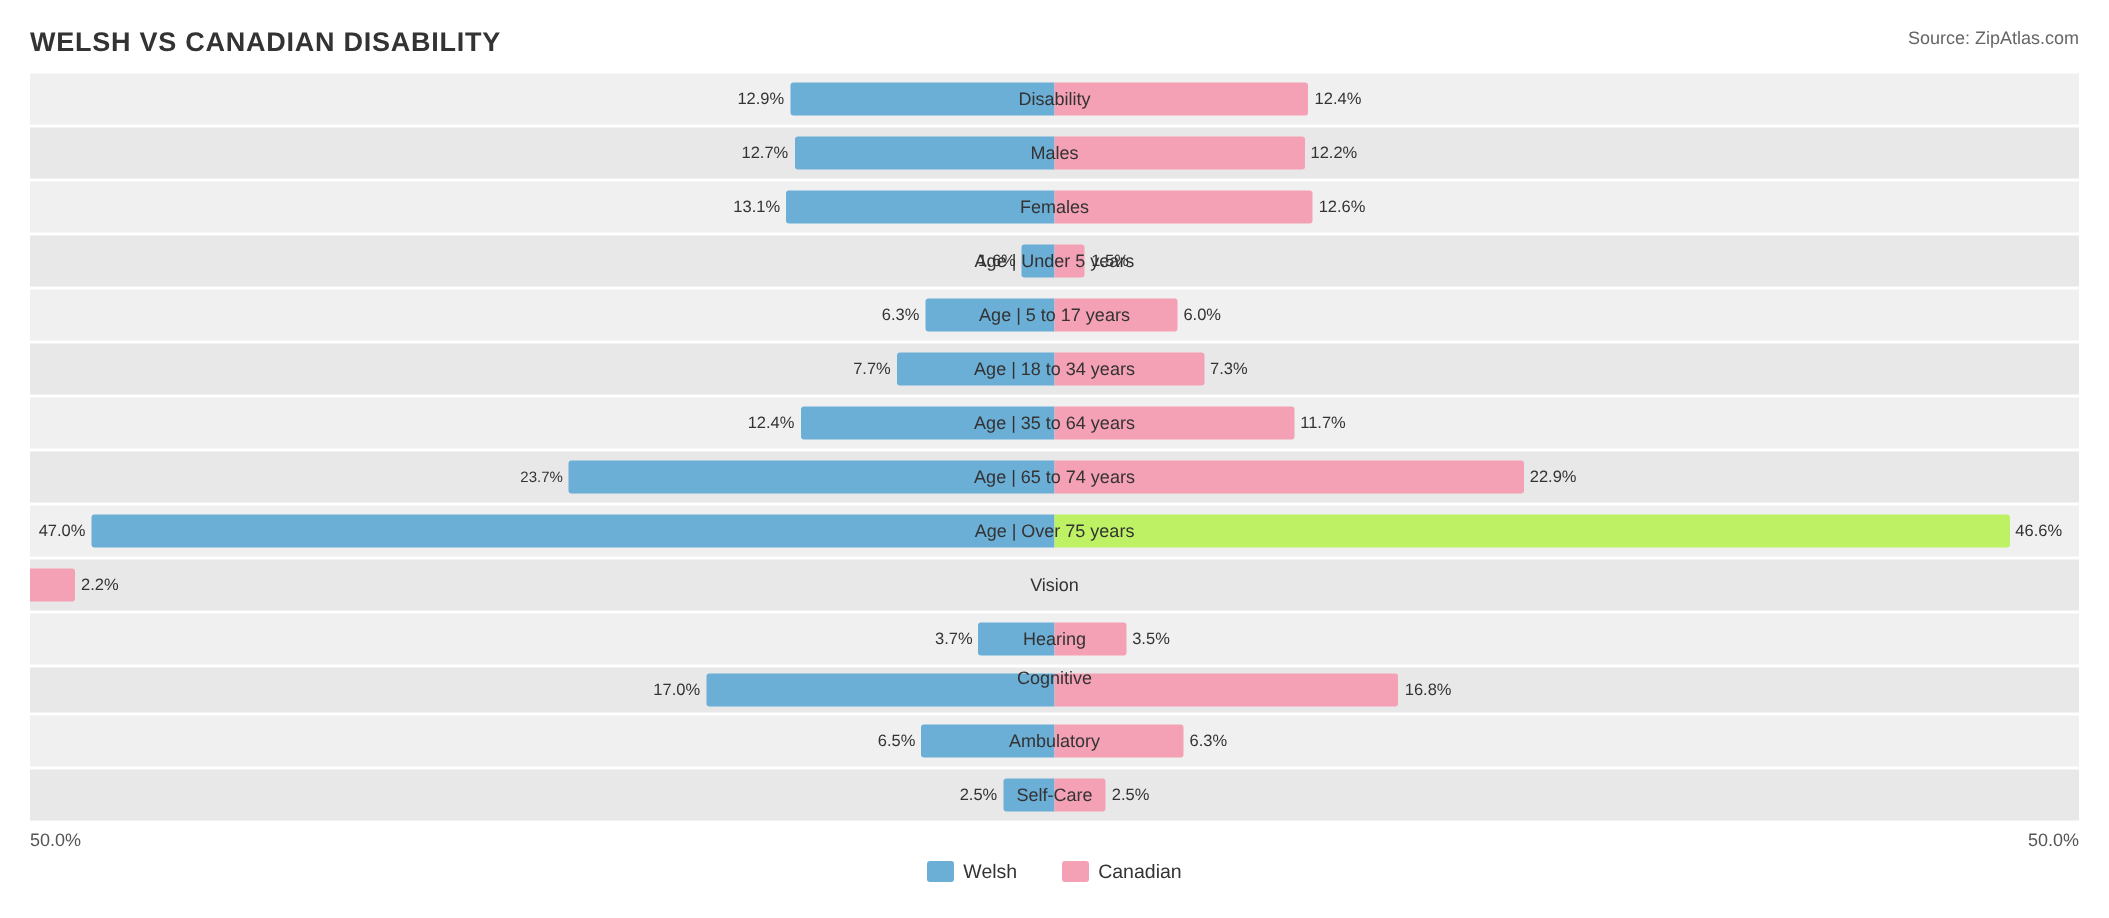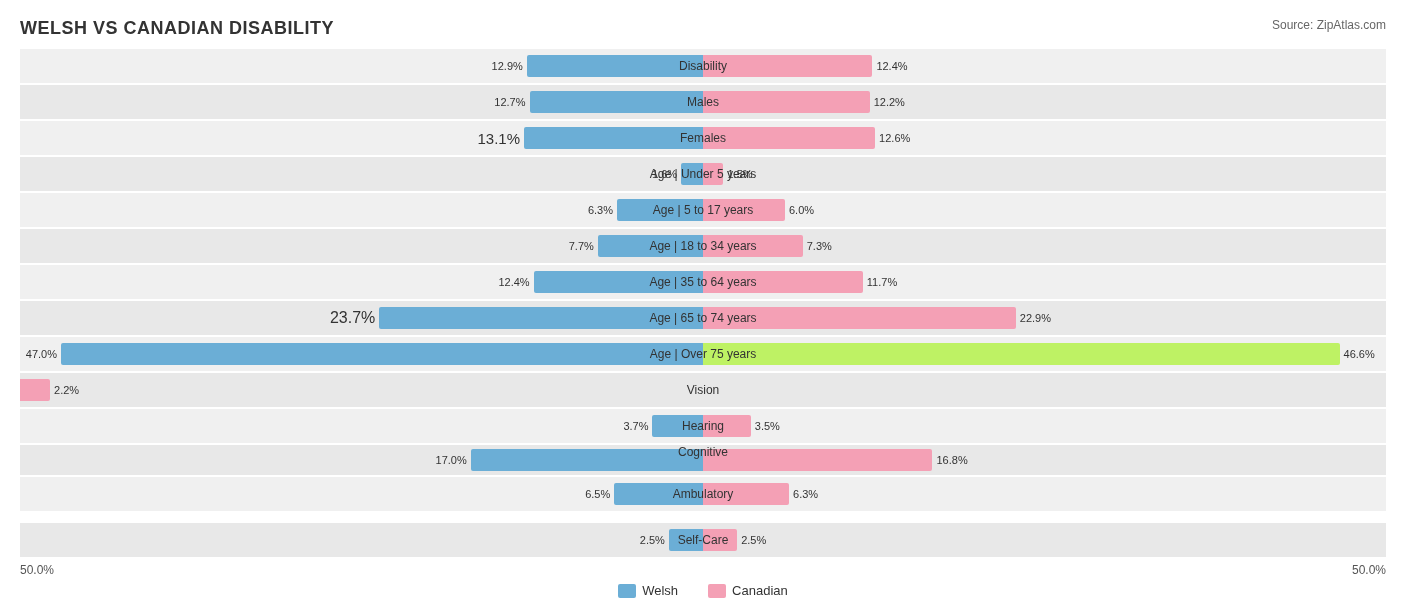--- a/index.html
+++ b/index.html
@@ -95,21 +95,21 @@
         <div style="width: 50%; height: 100%; display: flex; align-items: center; justify-content: flex-start; position: relative;">
           <div style="background: rgb(244, 160, 181); height: 22px; width: 24.4%; border-radius: 0px 2px 2px 0px; position: relative; display: flex; align-items: center;">
             <span style="font-size: 11px; color: rgb(51, 51, 51); position: absolute; left: calc(100% + 4px); white-space: nowrap;">12.2%</span>
           </div>
         </div>
         <div style="position: absolute; left: 50%; transform: translateX(-50%); font-size: 12px; color: rgb(51, 51, 51); white-space: nowrap; z-index: 5; pointer-events: none; background: rgba(255, 255, 255, 0);">Males</div>
       </div>
       <div style="display: flex; align-items: center; height: 34px; background: rgb(240, 240, 240); position: relative; margin-bottom: 2px;">
         <div style="width: 50%; height: 100%; display: flex; align-items: center; justify-content: flex-end; position: relative;">
           <div style="background: rgb(107, 174, 214); height: 22px; width: 26.2%; border-radius: 2px 0px 0px 2px; position: relative; display: flex; align-items: center;">
-            <span style="font-size: 15px; color: rgb(51, 51, 51); position: absolute; right: calc(100% + 4px); white-space: nowrap;">13.1%</span>
+            <span style="font-size: 11px; color: rgb(51, 51, 51); position: absolute; right: calc(100% + 4px); white-space: nowrap;">13.1%</span>
           </div>
         </div>
         <div style="width: 50%; height: 100%; display: flex; align-items: center; justify-content: flex-start; position: relative;">
           <div style="background: rgb(244, 160, 181); height: 22px; width: 25.2%; border-radius: 0px 2px 2px 0px; position: relative; display: flex; align-items: center;">
             <span style="font-size: 11px; color: rgb(51, 51, 51); position: absolute; left: calc(100% + 4px); white-space: nowrap;">12.6%</span>
           </div>
         </div>
         <div style="position: absolute; left: 50%; transform: translateX(-50%); font-size: 12px; color: rgb(51, 51, 51); white-space: nowrap; z-index: 5; pointer-events: none; background: rgba(255, 255, 255, 0);">Females</div>
       </div>
       <div style="display: flex; align-items: center; height: 34px; background: rgb(232, 232, 232); position: relative; margin-bottom: 2px;">
@@ -160,21 +160,21 @@
         <div style="width: 50%; height: 100%; display: flex; align-items: center; justify-content: flex-start; position: relative;">
           <div style="background: rgb(244, 160, 181); height: 22px; width: 23.4%; border-radius: 0px 2px 2px 0px; position: relative; display: flex; align-items: center;">
             <span style="font-size: 11px; color: rgb(51, 51, 51); position: absolute; left: calc(100% + 4px); white-space: nowrap;">11.7%</span>
           </div>
         </div>
         <div style="position: absolute; left: 50%; transform: translateX(-50%); font-size: 12px; color: rgb(51, 51, 51); white-space: nowrap; z-index: 5; pointer-events: none; background: rgba(255, 255, 255, 0);">Age | 35 to 64 years</div>
       </div>
       <div style="display: flex; align-items: center; height: 34px; background: rgb(232, 232, 232); position: relative; margin-bottom: 2px;">
         <div style="width: 50%; height: 100%; display: flex; align-items: center; justify-content: flex-end; position: relative;">
           <div style="background: rgb(107, 174, 214); height: 22px; width: 47.4%; border-radius: 2px 0px 0px 2px; position: relative; display: flex; align-items: center;">
-            <span style="font-size: 16px; color: rgb(51, 51, 51); position: absolute; right: calc(100% + 4px); white-space: nowrap;">23.7%</span>
+            <span style="font-size: 10px; color: rgb(51, 51, 51); position: absolute; right: calc(100% + 4px); white-space: nowrap;">23.7%</span>
           </div>
         </div>
         <div style="width: 50%; height: 100%; display: flex; align-items: center; justify-content: flex-start; position: relative;">
           <div style="background: rgb(244, 160, 181); height: 22px; width: 45.8%; border-radius: 0px 2px 2px 0px; position: relative; display: flex; align-items: center;">
             <span style="font-size: 11px; color: rgb(51, 51, 51); position: absolute; left: calc(100% + 4px); white-space: nowrap;">22.9%</span>
           </div>
         </div>
         <div style="position: absolute; left: 50%; transform: translateX(-50%); font-size: 12px; color: rgb(51, 51, 51); white-space: nowrap; z-index: 5; pointer-events: none; background: rgba(255, 255, 255, 0);">Age | 65 to 74 years</div>
       </div>
       <div style="display: flex; align-items: center; height: 34px; background: rgb(240, 240, 240); position: relative; margin-bottom: 2px;">
@@ -217,21 +217,21 @@
             <span style="font-size: 11px; color: rgb(51, 51, 51); position: absolute; right: calc(100% + 4px); white-space: nowrap;">17.0%</span>
           </div>
         </div>
         <div style="width: 50%; height: 100%; display: flex; align-items: center; justify-content: flex-start; position: relative;">
           <div style="background: rgb(244, 160, 181); height: 22px; width: 33.6%; border-radius: 0px 2px 2px 0px; position: relative; display: flex; align-items: center;">
             <span style="font-size: 11px; color: rgb(51, 51, 51); position: absolute; left: calc(100% + 4px); white-space: nowrap;">16.8%</span>
           </div>
         </div>
         <div style="position: absolute; left: 50%; transform: translateX(-50%); font-size: 12px; color: rgb(51, 51, 51); white-space: nowrap; z-index: 5; pointer-events: none; background: rgba(255, 255, 255, 0);">Cognitive</div>
       </div>
-      <div style="display: flex; align-items: center; height: 34px; background: rgb(240, 240, 240); position: relative; margin-bottom: 12px;">
+      <div style="display: flex; align-items: center; height: 34px; background: rgb(240, 240, 240); position: relative; margin-bottom: 2px;">
         <div style="width: 50%; height: 100%; display: flex; align-items: center; justify-content: flex-end; position: relative;">
           <div style="background: rgb(107, 174, 214); height: 22px; width: 13%; border-radius: 2px 0px 0px 2px; position: relative; display: flex; align-items: center;">
             <span style="font-size: 11px; color: rgb(51, 51, 51); position: absolute; right: calc(100% + 4px); white-space: nowrap;">6.5%</span>
           </div>
         </div>
         <div style="width: 50%; height: 100%; display: flex; align-items: center; justify-content: flex-start; position: relative;">
           <div style="background: rgb(244, 160, 181); height: 22px; width: 12.6%; border-radius: 0px 2px 2px 0px; position: relative; display: flex; align-items: center;">
             <span style="font-size: 11px; color: rgb(51, 51, 51); position: absolute; left: calc(100% + 4px); white-space: nowrap;">6.3%</span>
           </div>
         </div>

